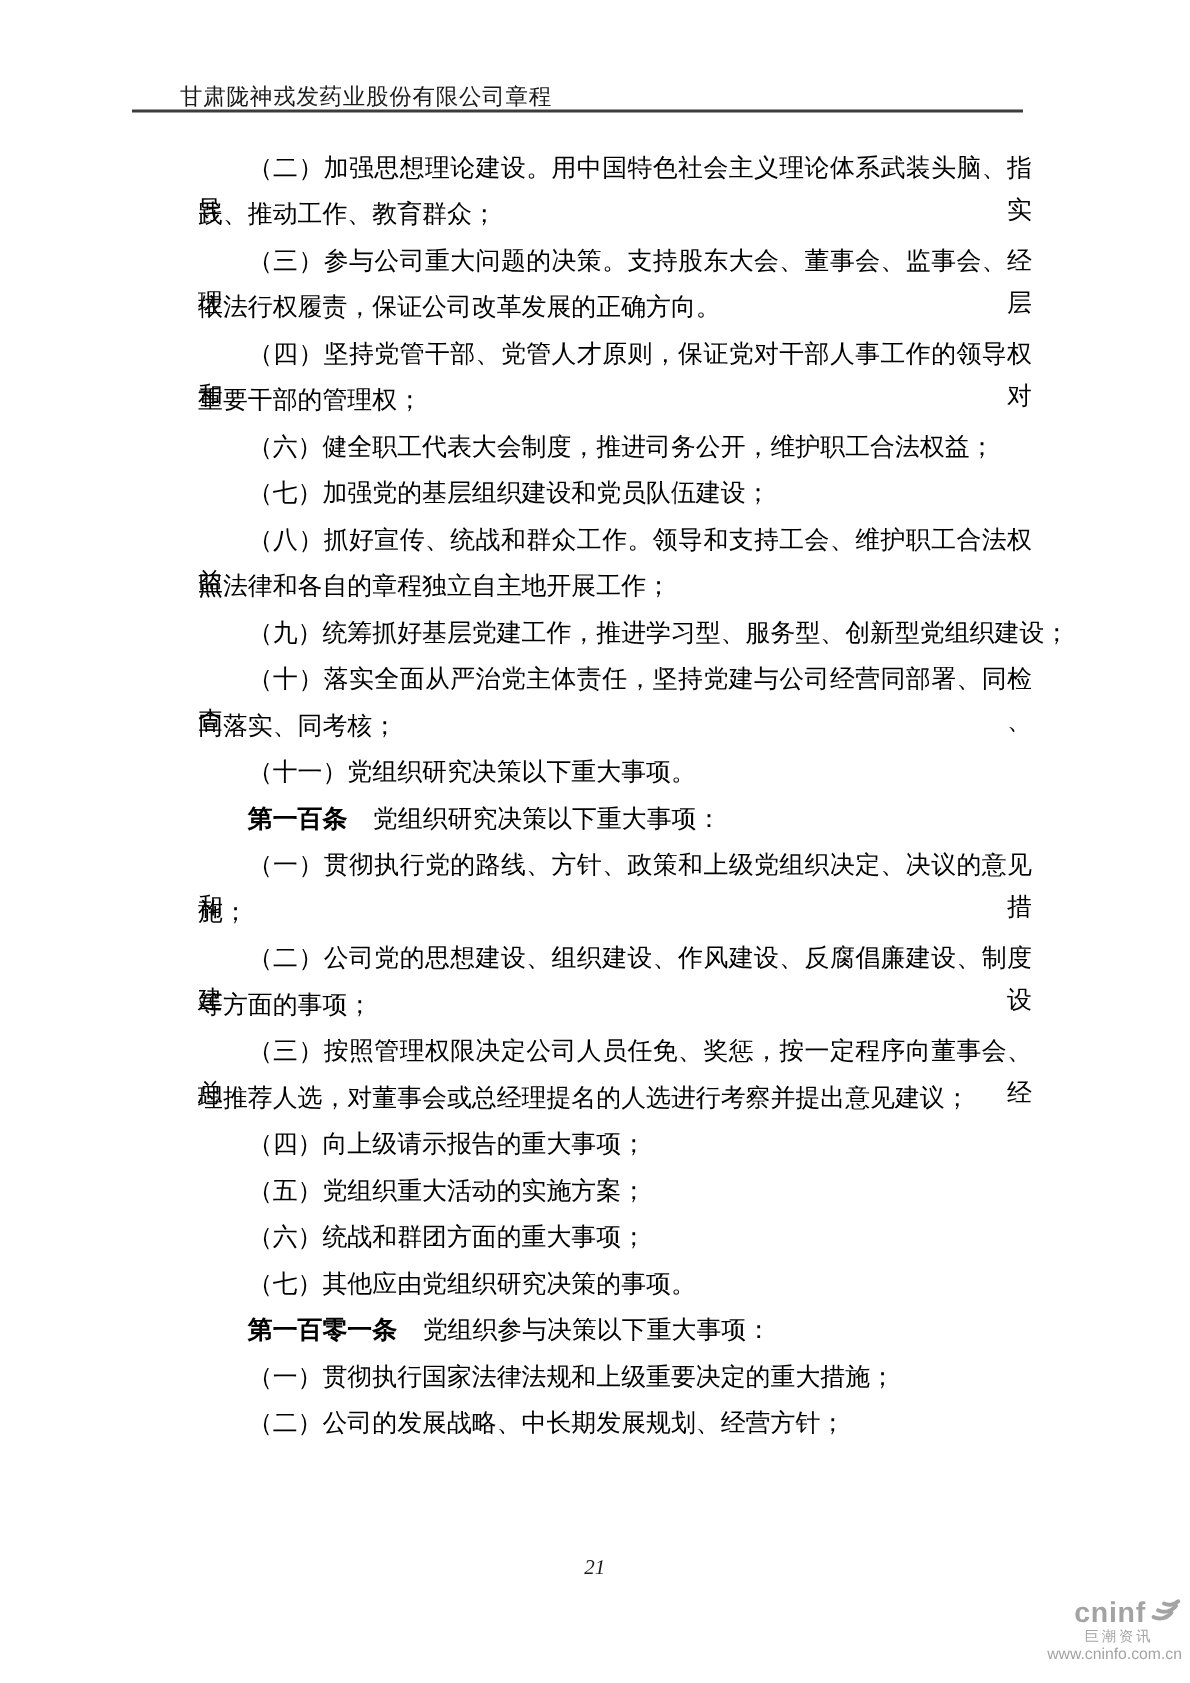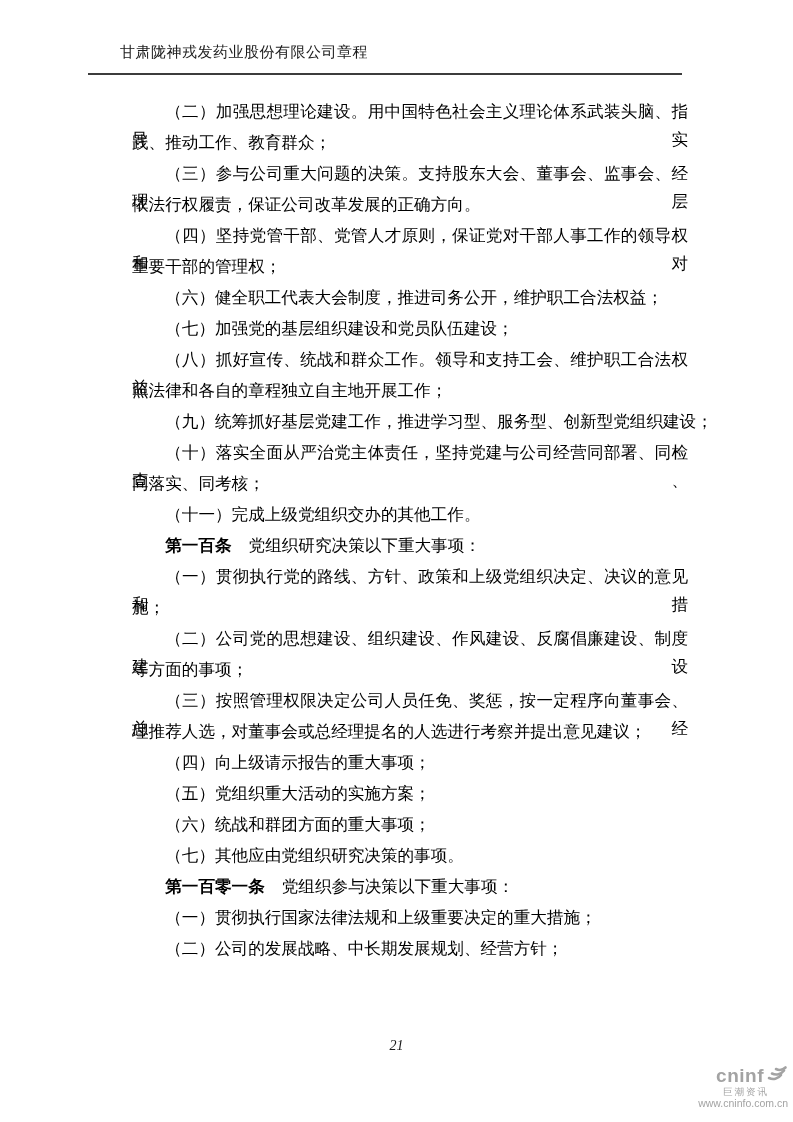--- a/index.html
+++ b/index.html
@@ -8,21 +8,21 @@
     width: 793px;
     height: 1122px;
     background: #ffffff;
     overflow: hidden;
     font-family: "Liberation Serif", "DejaVu Serif", serif;
     color: #000000;
   }
   .header-title {
     position: absolute;
     left: 120px;
-    top: 42px;
+    top: 55px;
     font-size: 15px;
     line-height: 20px;
     letter-spacing: 0.5px;
     color: #1a1a1a;
     white-space: nowrap;
   }
   .header-rule {
     position: absolute;
     left: 88px;
     top: 73px;
@@ -115,21 +115,21 @@
       <div class="line">依法行权履责，保证公司改革发展的正确方向。</div>
       <div class="line indent fill">（四）坚持党管干部、党管人才原则，保证党对干部人事工作的领导权和对</div>
       <div class="line">重要干部的管理权；</div>
       <div class="line indent">（六）健全职工代表大会制度，推进司务公开，维护职工合法权益；</div>
       <div class="line indent">（七）加强党的基层组织建设和党员队伍建设；</div>
       <div class="line indent fill">（八）抓好宣传、统战和群众工作。领导和支持工会、维护职工合法权益</div>
       <div class="line">照法律和各自的章程独立自主地开展工作；</div>
       <div class="line indent">（九）统筹抓好基层党建工作，推进学习型、服务型、创新型党组织建设；</div>
       <div class="line indent fill">（十）落实全面从严治党主体责任，坚持党建与公司经营同部署、同检查、</div>
       <div class="line">同落实、同考核；</div>
-      <div class="line indent">（十一）完成上级党组织交办的其他工作。</div>
+      <div class="line indent">（十一）党组织研究决策以下重大事项。</div>
       <div class="line indent"><b class="term">第一百条</b><span>党组织研究决策以下重大事项：</span></div>
       <div class="line indent fill">（一）贯彻执行党的路线、方针、政策和上级党组织决定、决议的意见和措</div>
       <div class="line">施；</div>
       <div class="line indent fill">（二）公司党的思想建设、组织建设、作风建设、反腐倡廉建设、制度建设</div>
       <div class="line">等方面的事项；</div>
       <div class="line indent fill">（三）按照管理权限决定公司人员任免、奖惩，按一定程序向董事会、总经</div>
       <div class="line">理推荐人选，对董事会或总经理提名的人选进行考察并提出意见建议；</div>
       <div class="line indent">（四）向上级请示报告的重大事项；</div>
       <div class="line indent">（五）党组织重大活动的实施方案；</div>
       <div class="line indent">（六）统战和群团方面的重大事项；</div>

